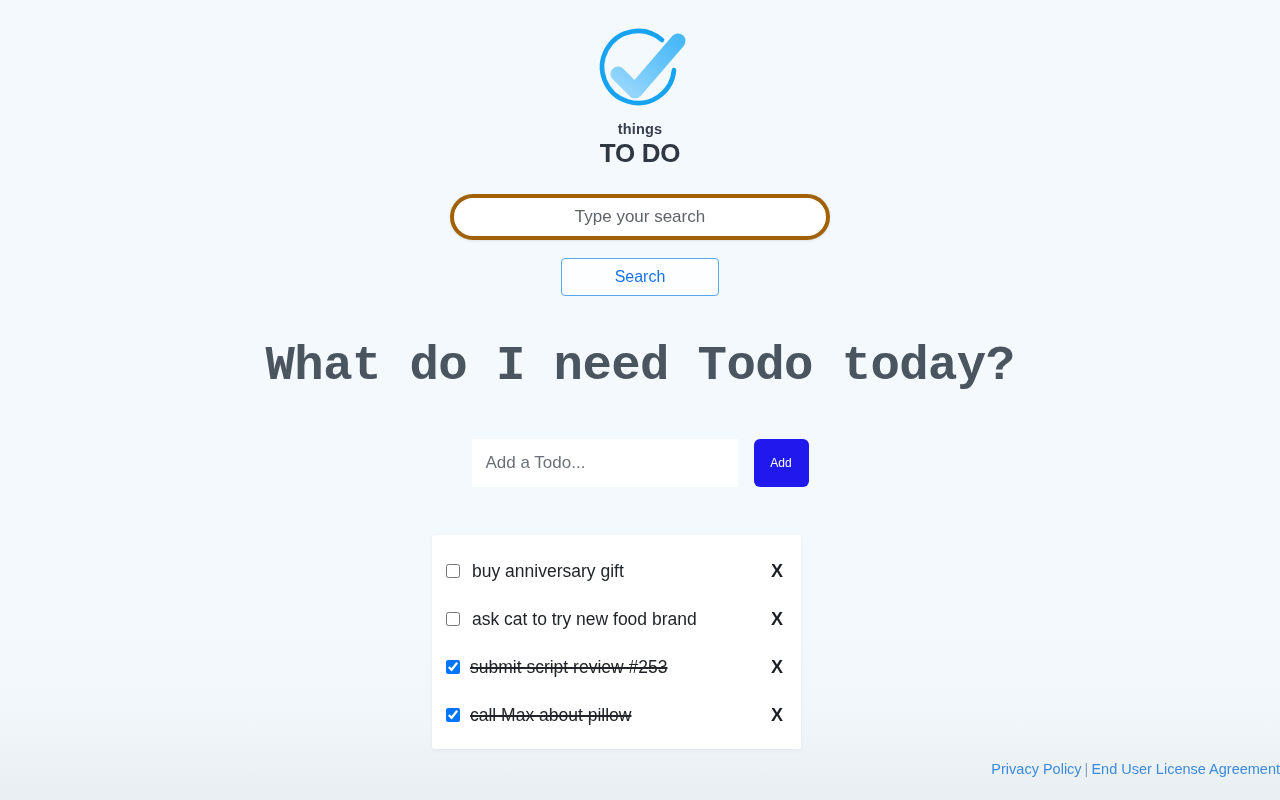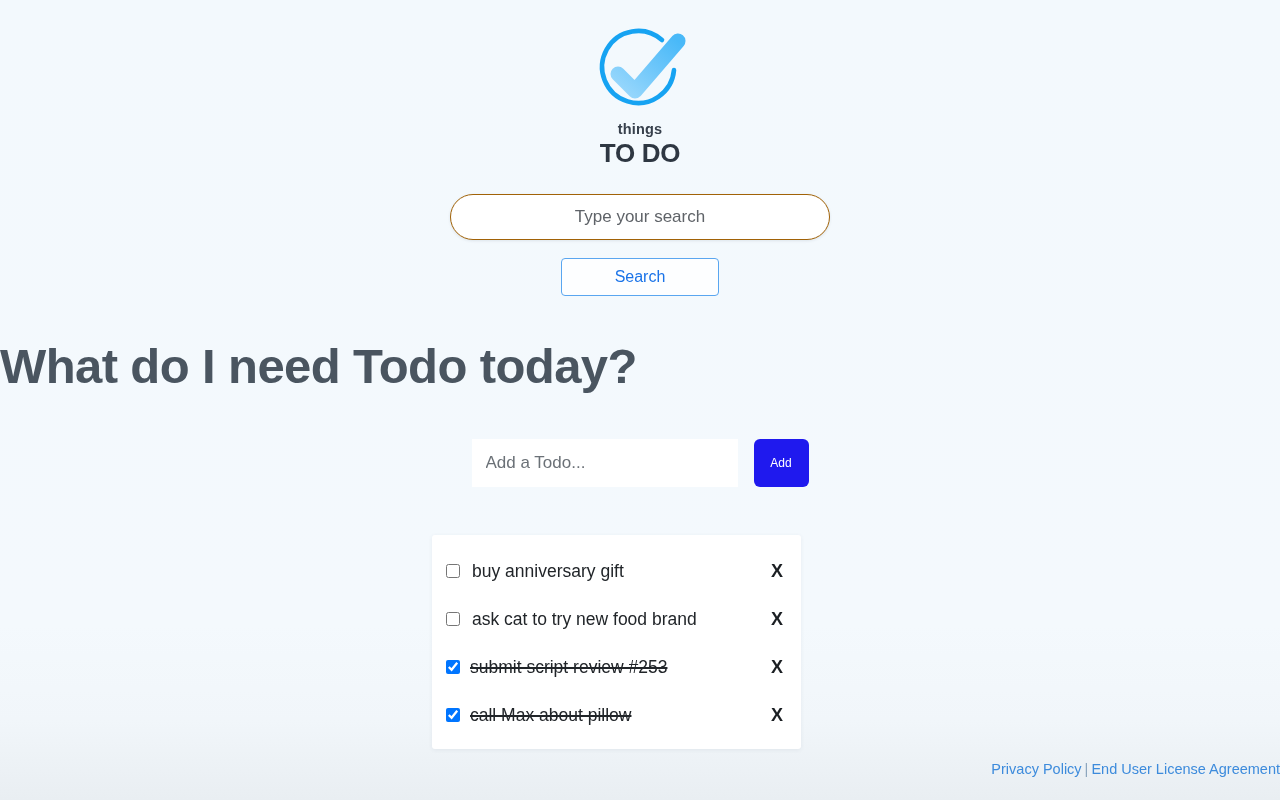--- a/index.html
+++ b/index.html
@@ -60,21 +60,21 @@
   .search-wrap {
     margin-top: 28px;
     display: flex;
     flex-direction: column;
     align-items: center;
   }
   .search-input {
     width: 380px;
     height: 46px;
     border-radius: 26px;
-    border: 1px solid #a16207;
+    border: 4px solid #a16207;
     background: #ffffff;
     box-shadow: 0 1px 3px rgba(30,50,80,0.10), 0 0 0 1px rgba(255,255,255,0.6) inset;
     font-family: "Liberation Sans", sans-serif;
     font-size: 17px;
     color: #701a75;
     text-align: center;
     outline: none;
     padding: 0 18px;
   }
   .search-input::placeholder { color: #5f6368; opacity: 1; }
@@ -90,25 +90,27 @@
     font-family: "Liberation Sans", sans-serif;
     font-size: 16px;
     cursor: pointer;
     line-height: 1;
   }
 
   
   .headline {
     margin: 0;
     padding-top: 44px;
+    text-align: center;
     font-size: 49px;
     font-weight: bold;
     color: #4a5560;
     letter-spacing: -0.6px;
     line-height: 1.1;
+    font-family: Liberation Mono, monospace;
   }
 
   
   .add-row {
     margin-top: 46px;
     display: flex;
     justify-content: center;
     align-items: center;
     gap: 16px;
   }

